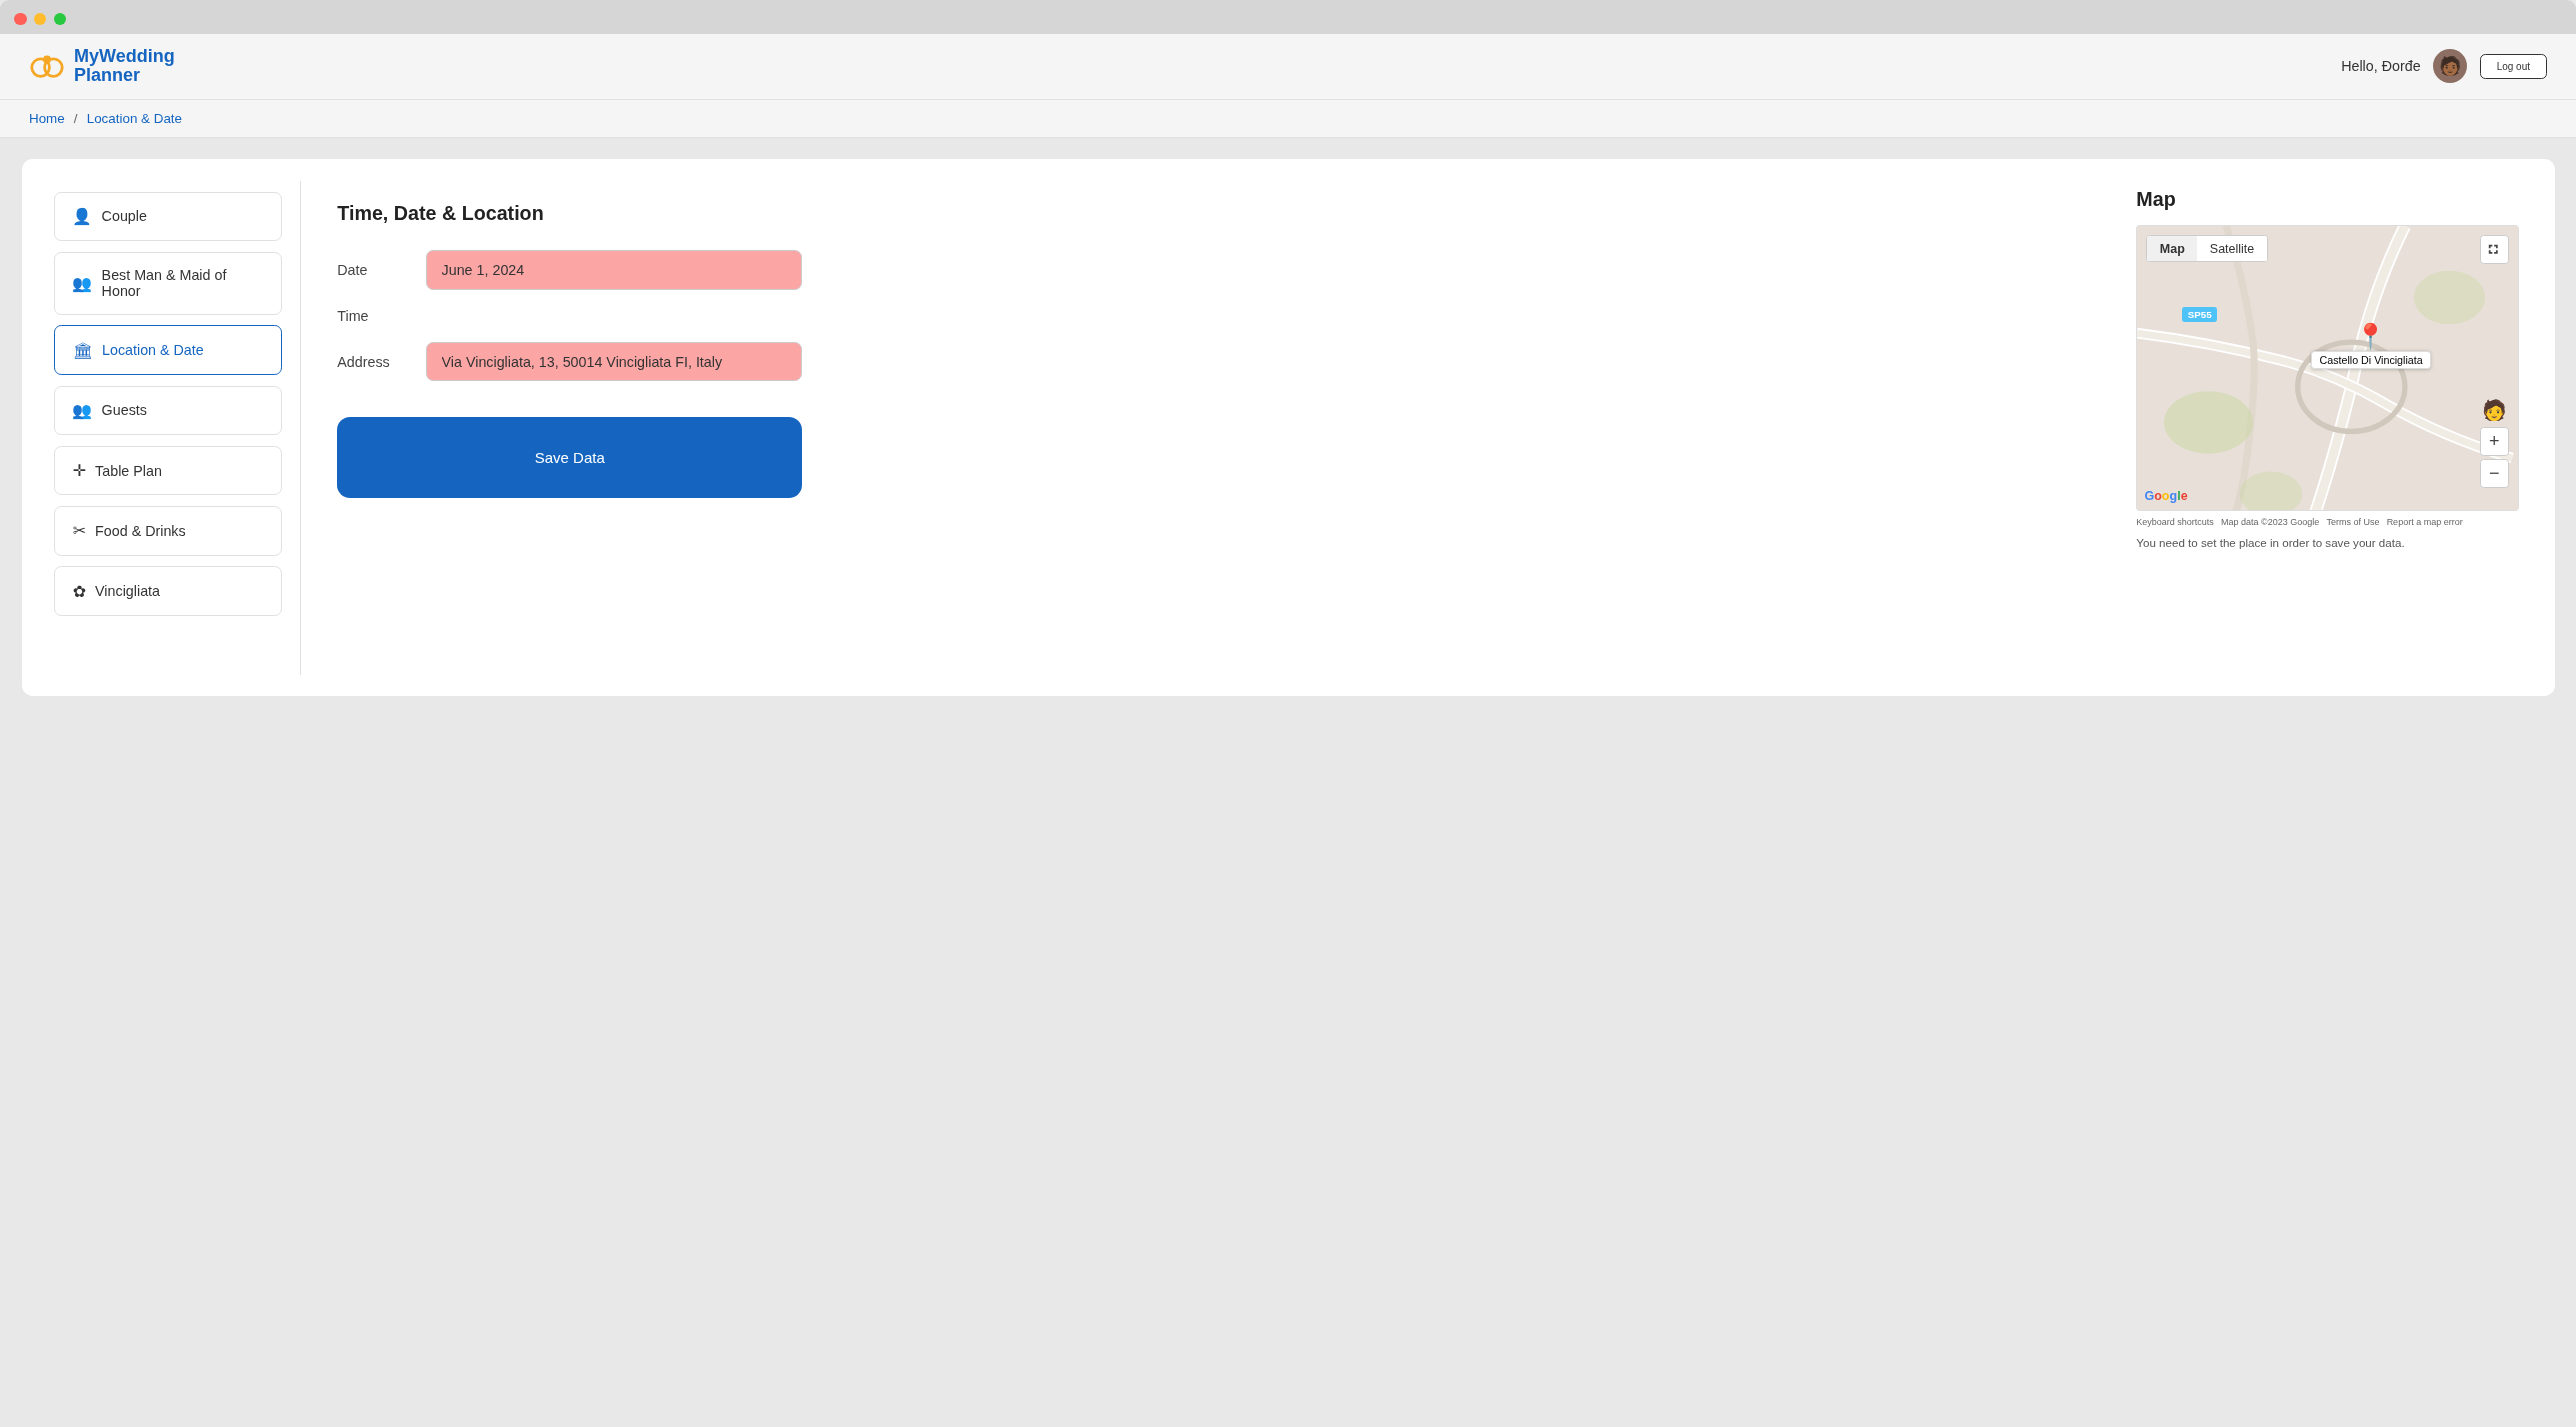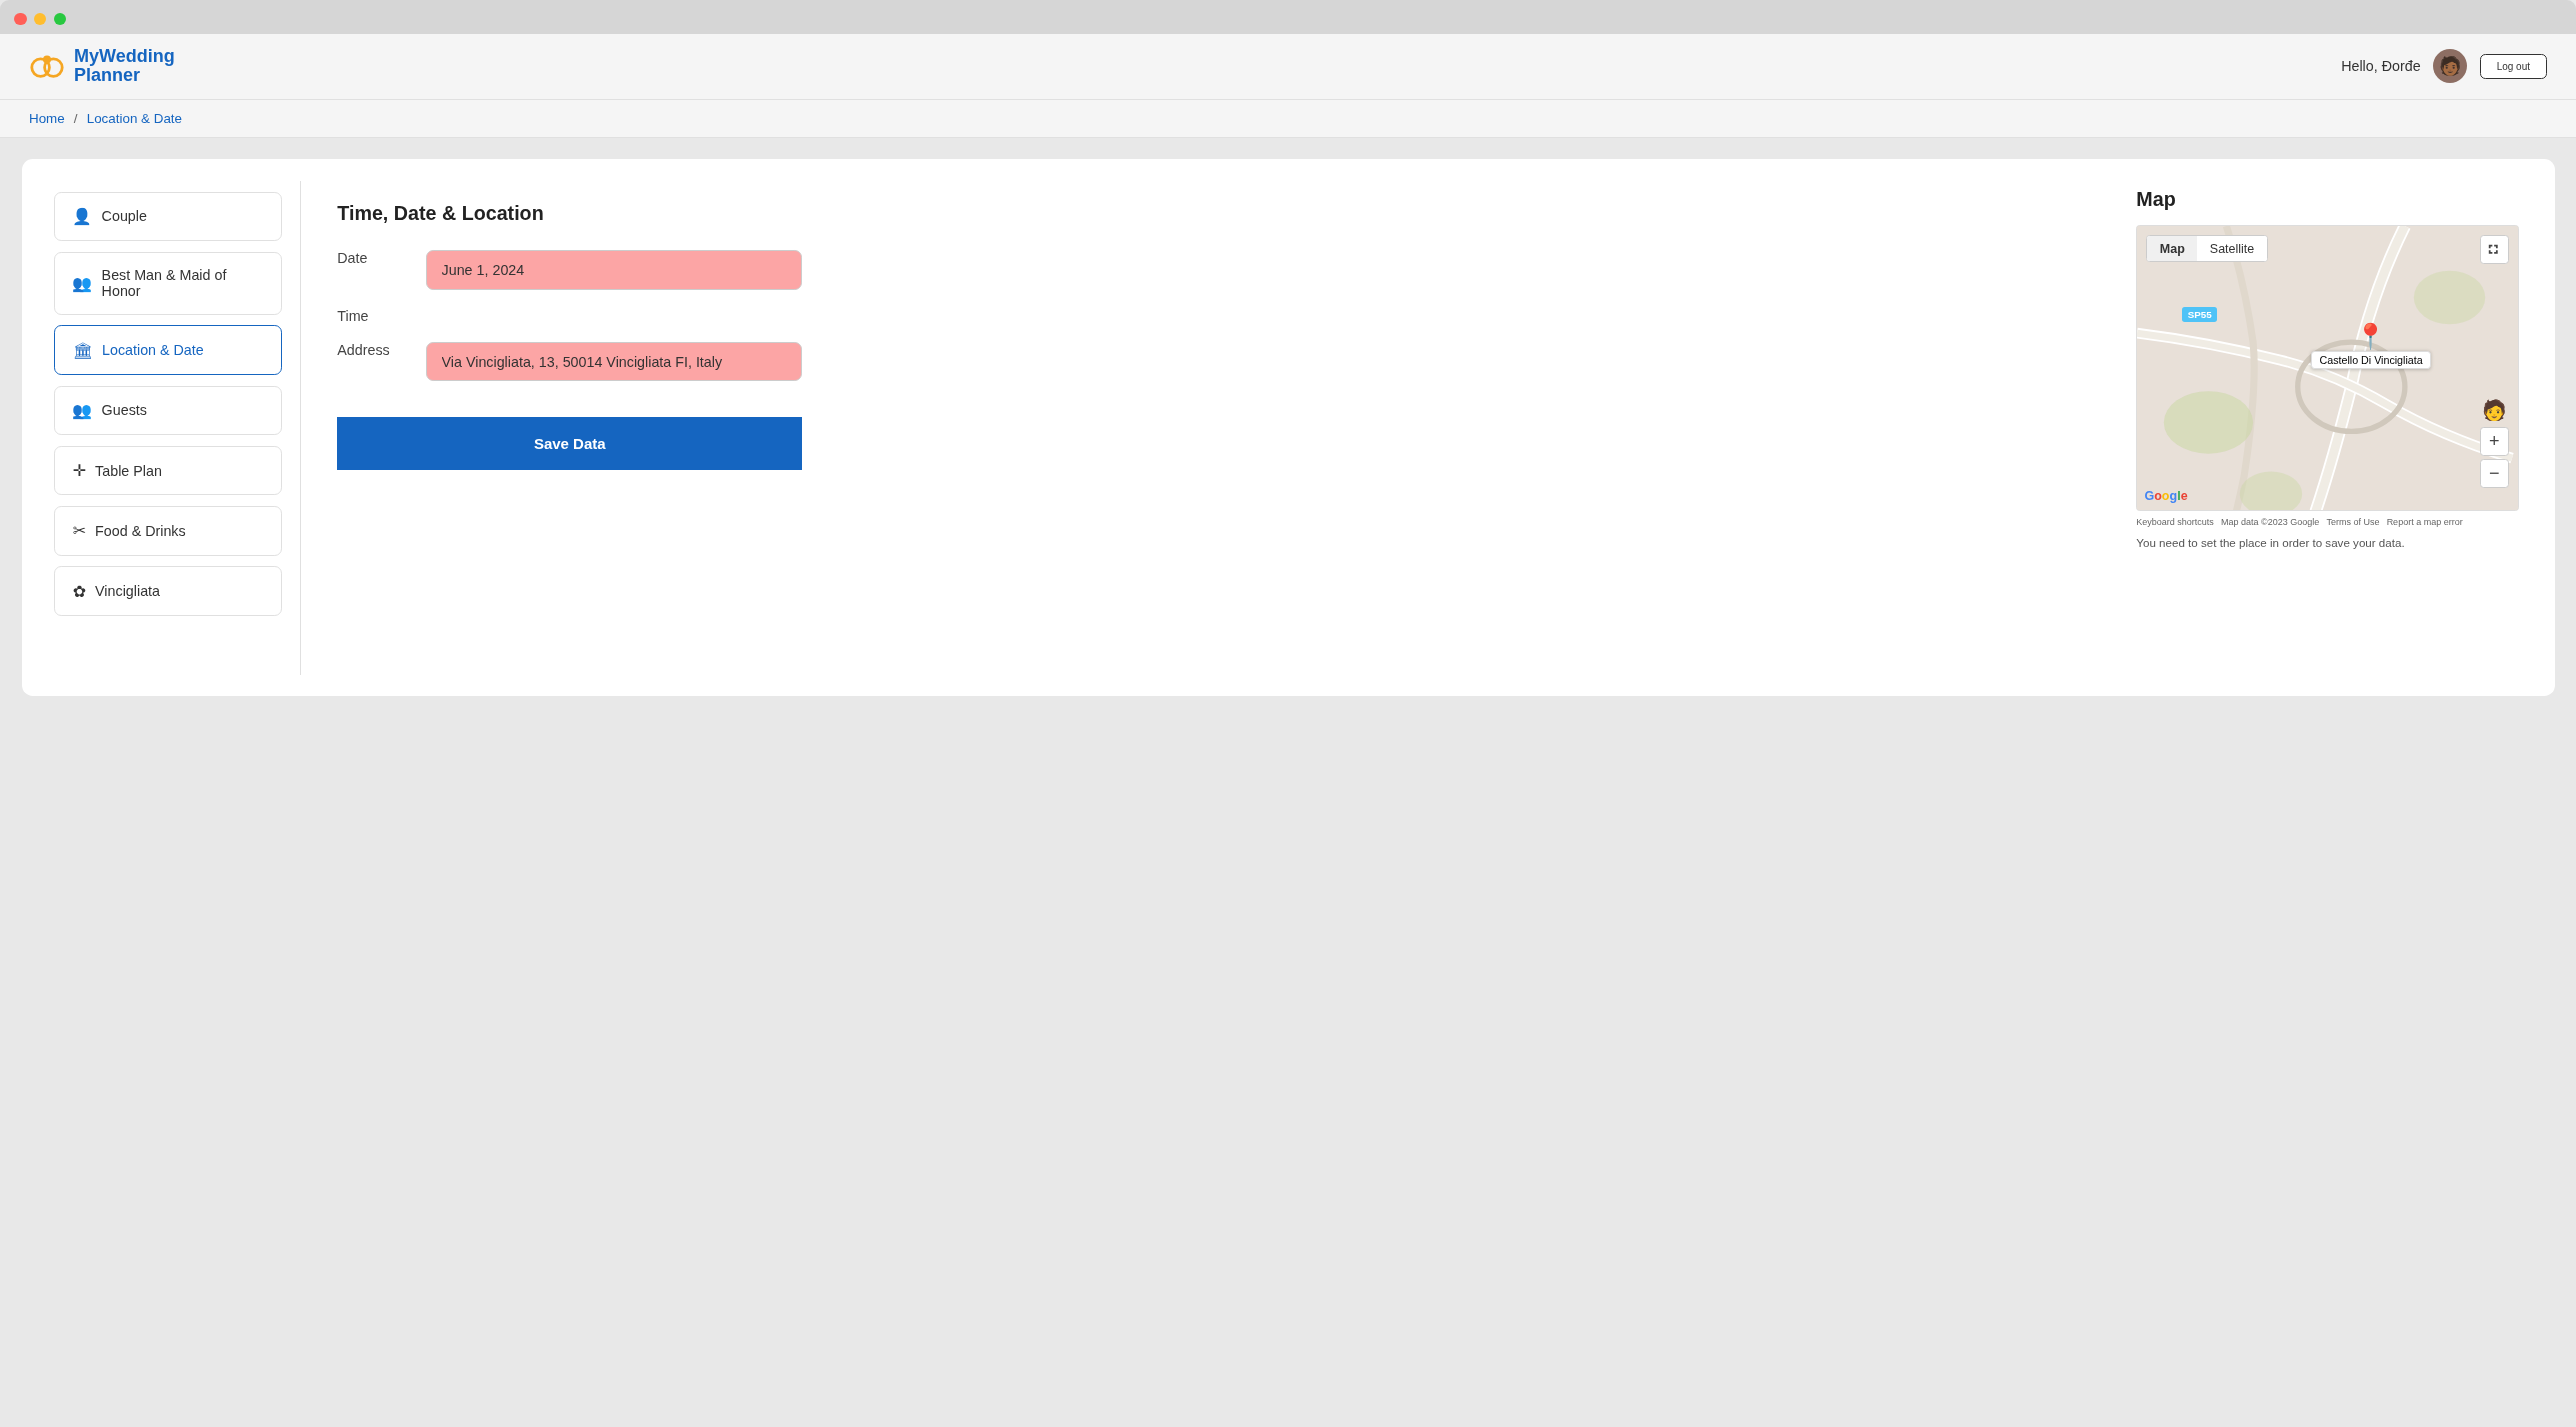--- a/index.html
+++ b/index.html
@@ -149,20 +149,21 @@
       padding: 21.5px 29px;
     }
     .section-title {
       font-size: 19.7px;
       font-weight: 600;
       color: #222;
       margin-bottom: 25px;
     }
     .form-row {
       display: flex;
+      align-items: center;
       margin-bottom: 18px;
       gap: 0;
     }
     .form-label {
       width: 89px;
       font-size: 14.3px;
       color: #444;
       flex-shrink: 0;
     }
     .form-input {
@@ -197,27 +198,27 @@
       top: 50%;
       transform: translateY(-50%);
       color: #666;
       font-size: 14.3px;
       pointer-events: none;
     }
     .save-btn {
       display: block;
       width: 100%;
       max-width: 465px;
-      padding: 18px;
+      padding: 32px;
       background: #1565c0;
       color: white;
       border: none;
-      border-radius: 0;
+      border-radius: 13px;
       font-size: 15px;
-      font-weight: 700;
+      font-weight: 400;
       cursor: pointer;
       margin-top: 36px;
     }
 
     
     .map-panel {
       width: 411px;
       flex-shrink: 0;
       padding: 7.2px 14.3px;
     }

